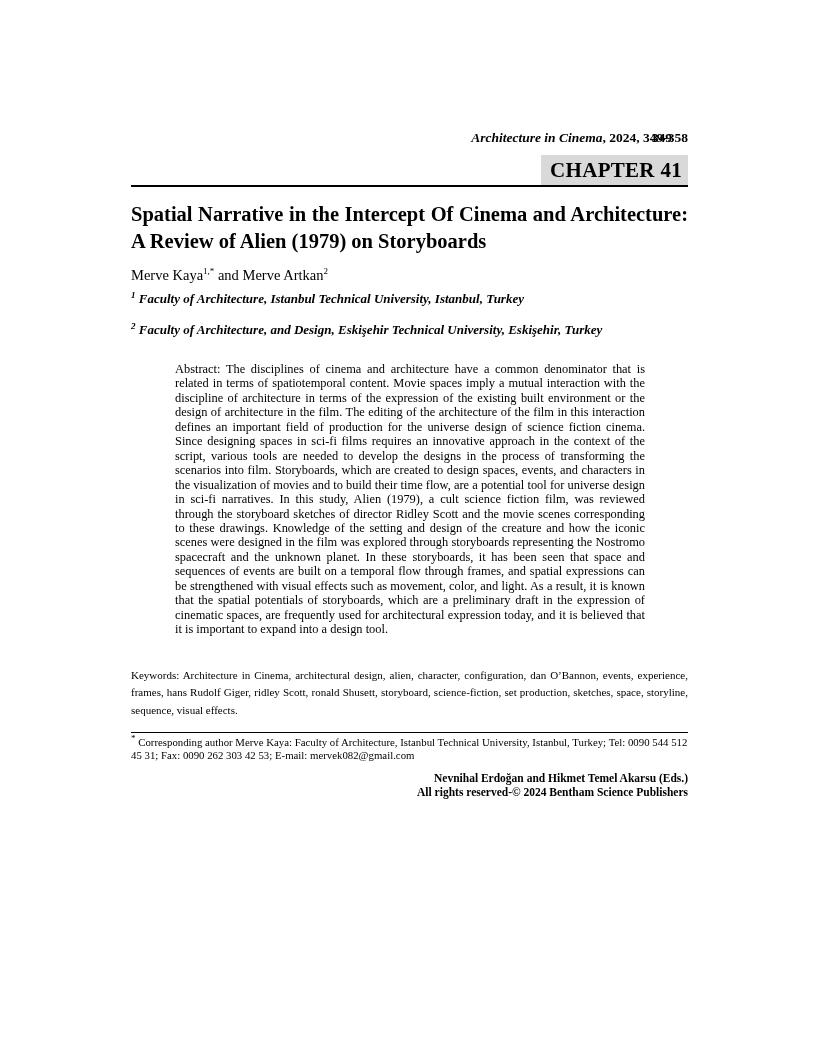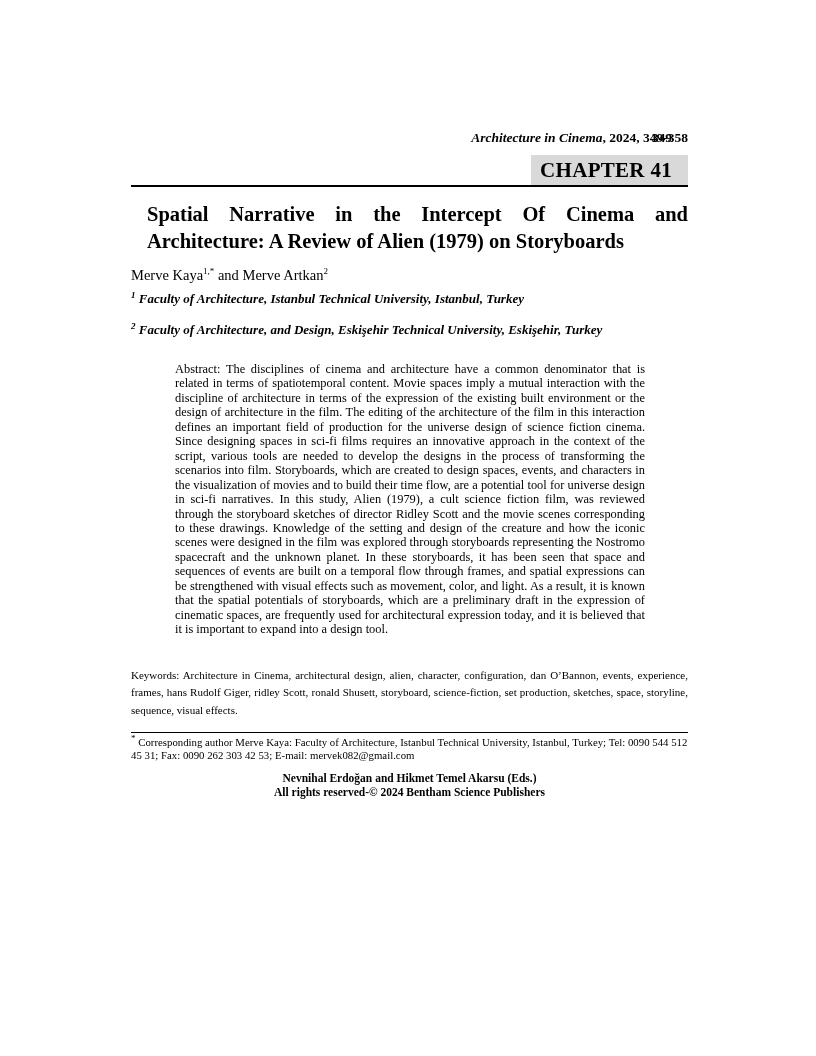--- a/index.html
+++ b/index.html
@@ -42,27 +42,27 @@
     text-align: right;
     border-bottom: 2.5px solid #000000;
     line-height: 0;
   }
   .chapter-label {
     display: inline-block;
     background: #d9d9d9;
     font-size: 21px;
     font-weight: bold;
     line-height: 25px;
-    padding: 3px 16px 2px 9px;
+    padding: 3px 6px 2px 9px;
     letter-spacing: 0.3px;
   }
 
   
   .article-title {
-    margin: 14px 0 0 16px;
+    margin: 14px 0 0 0;
     font-size: 20.5px;
     font-weight: bold;
     line-height: 27px;
     text-align: justify;
   }
 
   
   .authors {
     margin: 12px 0 0 0;
     font-size: 14.5px;
@@ -108,21 +108,21 @@
   .footnote {
     margin: 3px 0 0 0;
     font-size: 10.8px;
     line-height: 12.7px;
     text-align: left;
   }
 
   
   .book-footer {
     margin-top: 11px;
-    text-align: center;
+    text-align: right;
     font-weight: bold;
     font-size: 11.5px;
     line-height: 13.8px;
   }
 </style>
 </head>
 <body>
 
 <div class="page">
 

